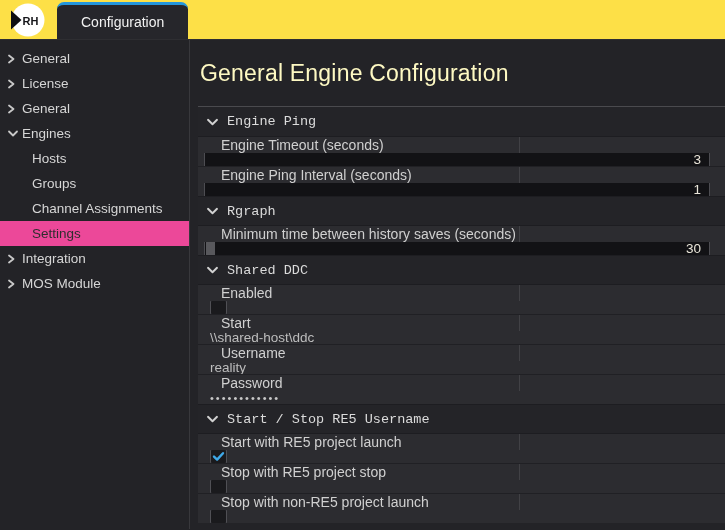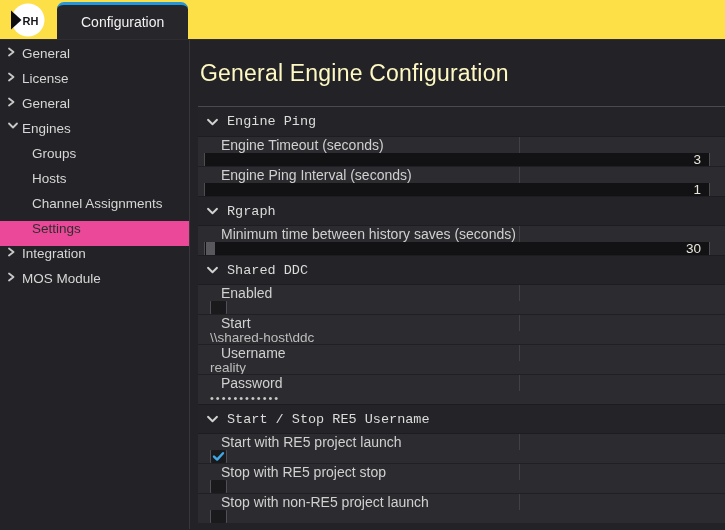--- a/index.html
+++ b/index.html
@@ -44,21 +44,21 @@
   .sidebar {
     width: 190px;
     flex: none;
     background: #232327;
     border-right: 1px solid #38383c;
     padding-top: 6px;
   }
   .side-item {
     height: 25px;
     display: flex;
-    align-items: flex-start;
+    align-items: center;
     padding-left: 7px;
     color: #d6d6d6;
     font-size: 13.5px;
     cursor: pointer;
     white-space: nowrap;
   }
   .side-item .chev {
     width: 14px;
     display: flex;
     align-items: center;
@@ -226,25 +226,25 @@
       <div class="side-item">
     <span class="chev">
           <svg width="12" height="9" viewBox="0 0 12 9">
             <polyline points="2,2.5 6,6.5 10,2.5" fill="none" stroke="#c8c8c8" stroke-width="1.8" stroke-linecap="round" stroke-linejoin="round"></polyline>
           </svg>
         </span>
     <span class="lbl">Engines</span>
   </div>
       <div class="side-item child">
 
+    <span class="lbl">Hosts</span>
+  </div>
+      <div class="side-item child">
+
     <span class="lbl">Groups</span>
-  </div>
-      <div class="side-item child">
-
-    <span class="lbl">Hosts</span>
   </div>
       <div class="side-item child">
 
     <span class="lbl">Channel Assignments</span>
   </div>
       <div class="side-item child selected">
 
     <span class="lbl">Settings</span>
   </div>
       <div class="side-item">

